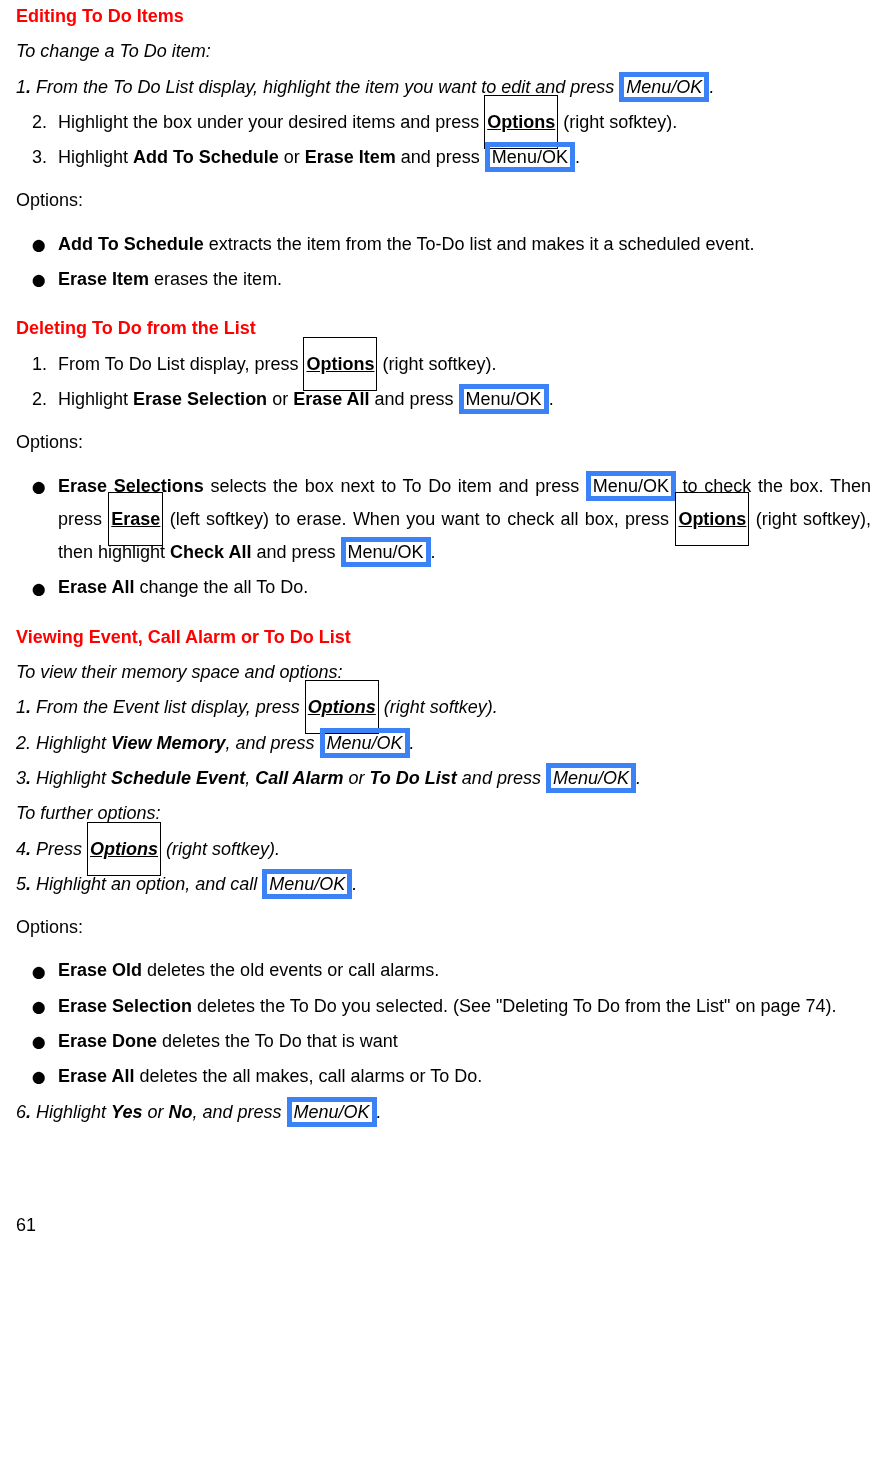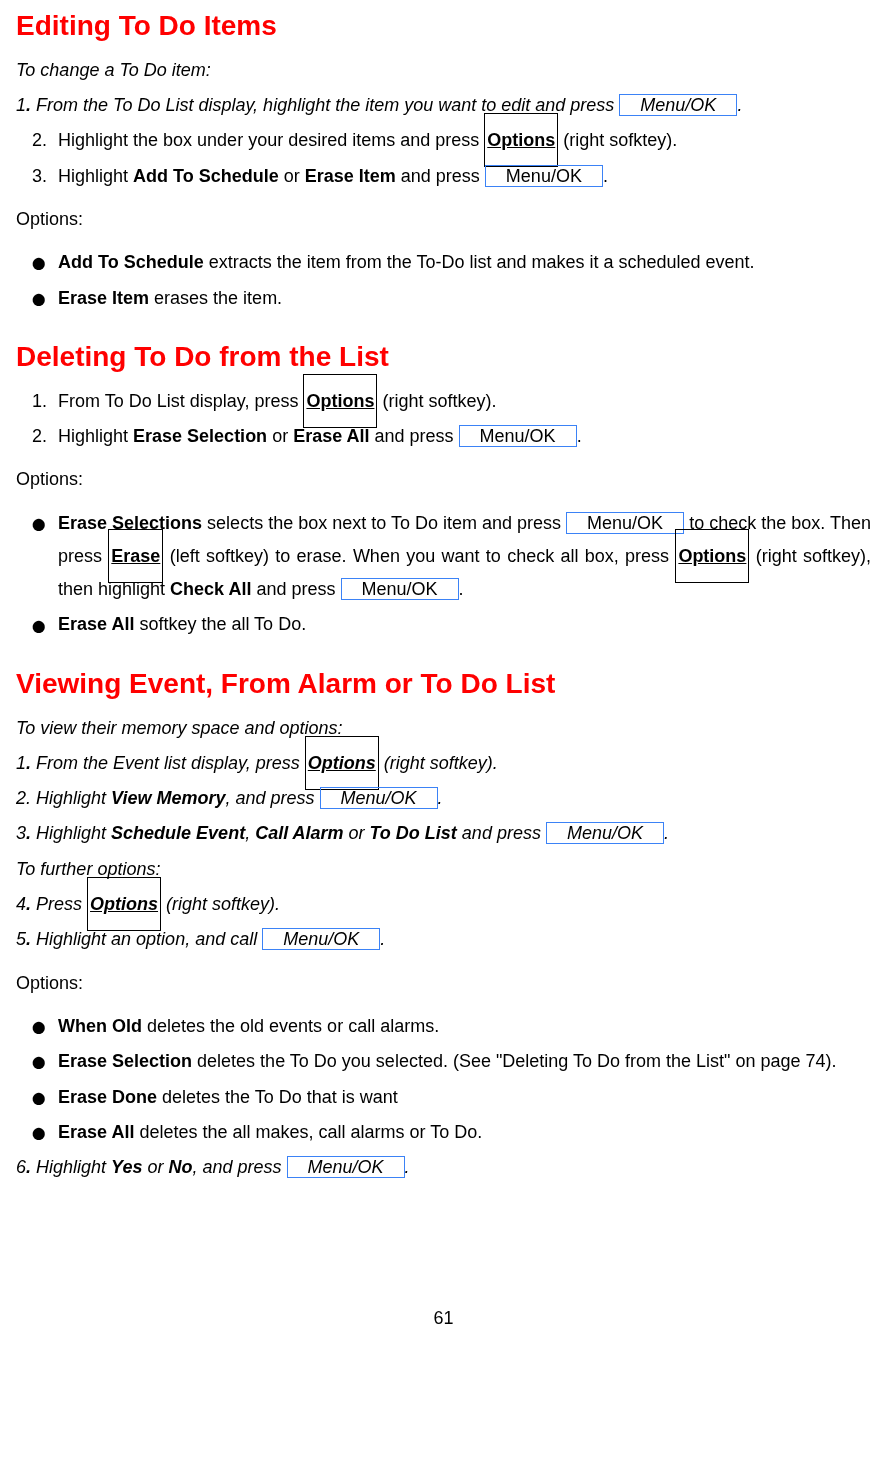--- a/index.html
+++ b/index.html
@@ -8,21 +8,21 @@
       line-height: 1.85;
       color: #000;
       background: #fff;
       margin: 0;
       padding: 0 16px 16px 16px;
       width: 855px;
     }
     .heading {
       color: #ff0000;
       font-weight: bold;
-      font-size: 28px;
+      font-size: 18px;
       margin-top: 0;
       margin-bottom: 2px;
     }
     .heading-spaced {
       margin-top: 16px;
     }
     p {
       margin: 2px 0;
     }
     .indent-step {
@@ -51,63 +51,62 @@
       display: inline-block;
       width: 26px;
       text-indent: 0;
     }
     .stepnum {
       display: inline-block;
       width: 26px;
       text-indent: 0;
     }
     .boxed {
-      border: 1px solid #3b82f6;
-      padding: 0 20px;
+      border: 5px solid #3b82f6;
+      padding: 0 2px;
       margin-top: 17px;
     }
     .boxed-u {
       border: 1px solid #000;
       padding: 16px 2px;
       text-decoration: underline;
       font-weight: bold;
     }
     .pagenum {
-      text-align: center;
-      margin-top: 118px;
+      margin-top: 80px;
       font-size: 18px;
     }
   </style>
 </head>
 <body>
 
 <p class="heading">Editing To Do Items</p>
 <p class="noindent">To change a To Do item:</p>
 <p class="noindent"><span>1</span><b>.</b><span> From the To Do List display, highlight the item you want to edit and press </span><span class="boxed">Menu/OK</span><span>.</span></p>
 <p class="indent-step"><span class="stepnum">2.</span><span>Highlight the box under your desired items and press </span><span class="boxed-u">Options</span><span> (right sofktey).</span></p>
 <p class="indent-step"><span class="stepnum">3.</span><span>Highlight </span><b>Add To Schedule</b><span> or </span><b>Erase Item</b><span> and press </span><span class="boxed">Menu/OK</span><span>.</span></p>
 <p class="options-label">Options:</p>
 <p class="bullet-item"><span class="disc">⬤</span><b>Add To Schedule</b><span> extracts the item from the To-Do list and makes it a scheduled event.</span></p>
 <p class="bullet-item"><span class="disc">⬤</span><b>Erase Item</b><span> erases the item.</span></p>
 
 <p class="heading heading-spaced">Deleting To Do from the List</p>
 <p class="indent-step"><span class="stepnum">1.</span><span>From To Do List display, press </span><span class="boxed-u">Options</span><span> (right softkey).</span></p>
 <p class="indent-step"><span class="stepnum">2.</span><span>Highlight </span><b>Erase Selection</b><span> or </span><b>Erase All</b><span> and press </span><span class="boxed">Menu/OK</span><span>.</span></p>
 <p class="options-label">Options:</p>
 <p class="bullet-item"><span class="disc">⬤</span><b>Erase Selections</b><span> selects the box next to To Do item and press </span><span class="boxed">Menu/OK</span><span> to check the box. Then press </span><span class="boxed-u">Erase</span><span> (left softkey) to erase. When you want to check all box, press </span><span class="boxed-u">Options</span><span> (right softkey), then highlight </span><b>Check All</b><span> and press </span><span class="boxed">Menu/OK</span><span>.</span></p>
-<p class="bullet-item"><span class="disc">⬤</span><b>Erase All</b><span> softkey the all To Do.</span></p>
+<p class="bullet-item"><span class="disc">⬤</span><b>Erase All</b><span> change the all To Do.</span></p>
 
-<p class="heading heading-spaced">Viewing Event, From Alarm or To Do List</p>
+<p class="heading heading-spaced">Viewing Event, Call Alarm or To Do List</p>
 <p class="noindent">To view their memory space and options:</p>
 <p class="noindent"><span>1</span><b>.</b><span> From the Event list display, press </span><span class="boxed-u">Options</span><span> (right softkey).</span></p>
 <p class="noindent"><span>2. Highlight </span><b>View Memory</b><span>, and press </span><span class="boxed">Menu/OK</span><span>.</span></p>
 <p class="noindent"><span>3</span><b>.</b><span> Highlight </span><b>Schedule Event</b><span>, </span><b>Call Alarm</b><span> or </span><b>To Do List</b><span> and press </span><span class="boxed">Menu/OK</span><span>.</span></p>
 <p class="noindent">To further options:</p>
 <p class="noindent"><span>4</span><b>.</b><span> Press </span><span class="boxed-u">Options</span><span> (right softkey).</span></p>
 <p class="noindent"><span>5</span><b>.</b><span> Highlight an option, and call </span><span class="boxed">Menu/OK</span><span>.</span></p>
 <p class="options-label">Options:</p>
-<p class="bullet-item"><span class="disc">⬤</span><b>When Old</b><span> deletes the old events or call alarms.</span></p>
+<p class="bullet-item"><span class="disc">⬤</span><b>Erase Old</b><span> deletes the old events or call alarms.</span></p>
 <p class="bullet-item"><span class="disc">⬤</span><b>Erase Selection</b><span> deletes the To Do you selected. (See "Deleting To Do from the List" on page 74).</span></p>
 <p class="bullet-item"><span class="disc">⬤</span><b>Erase Done</b><span> deletes the To Do that is want</span></p>
 <p class="bullet-item"><span class="disc">⬤</span><b>Erase All</b><span> deletes the all makes, call alarms or To Do.</span></p>
 <p class="noindent"><span>6</span><b>.</b><span> Highlight </span><b>Yes</b><span> or </span><b>No</b><span>, and press </span><span class="boxed">Menu/OK</span><span>.</span></p>
 
 <p class="pagenum">61</p>
 
 </body></html>

